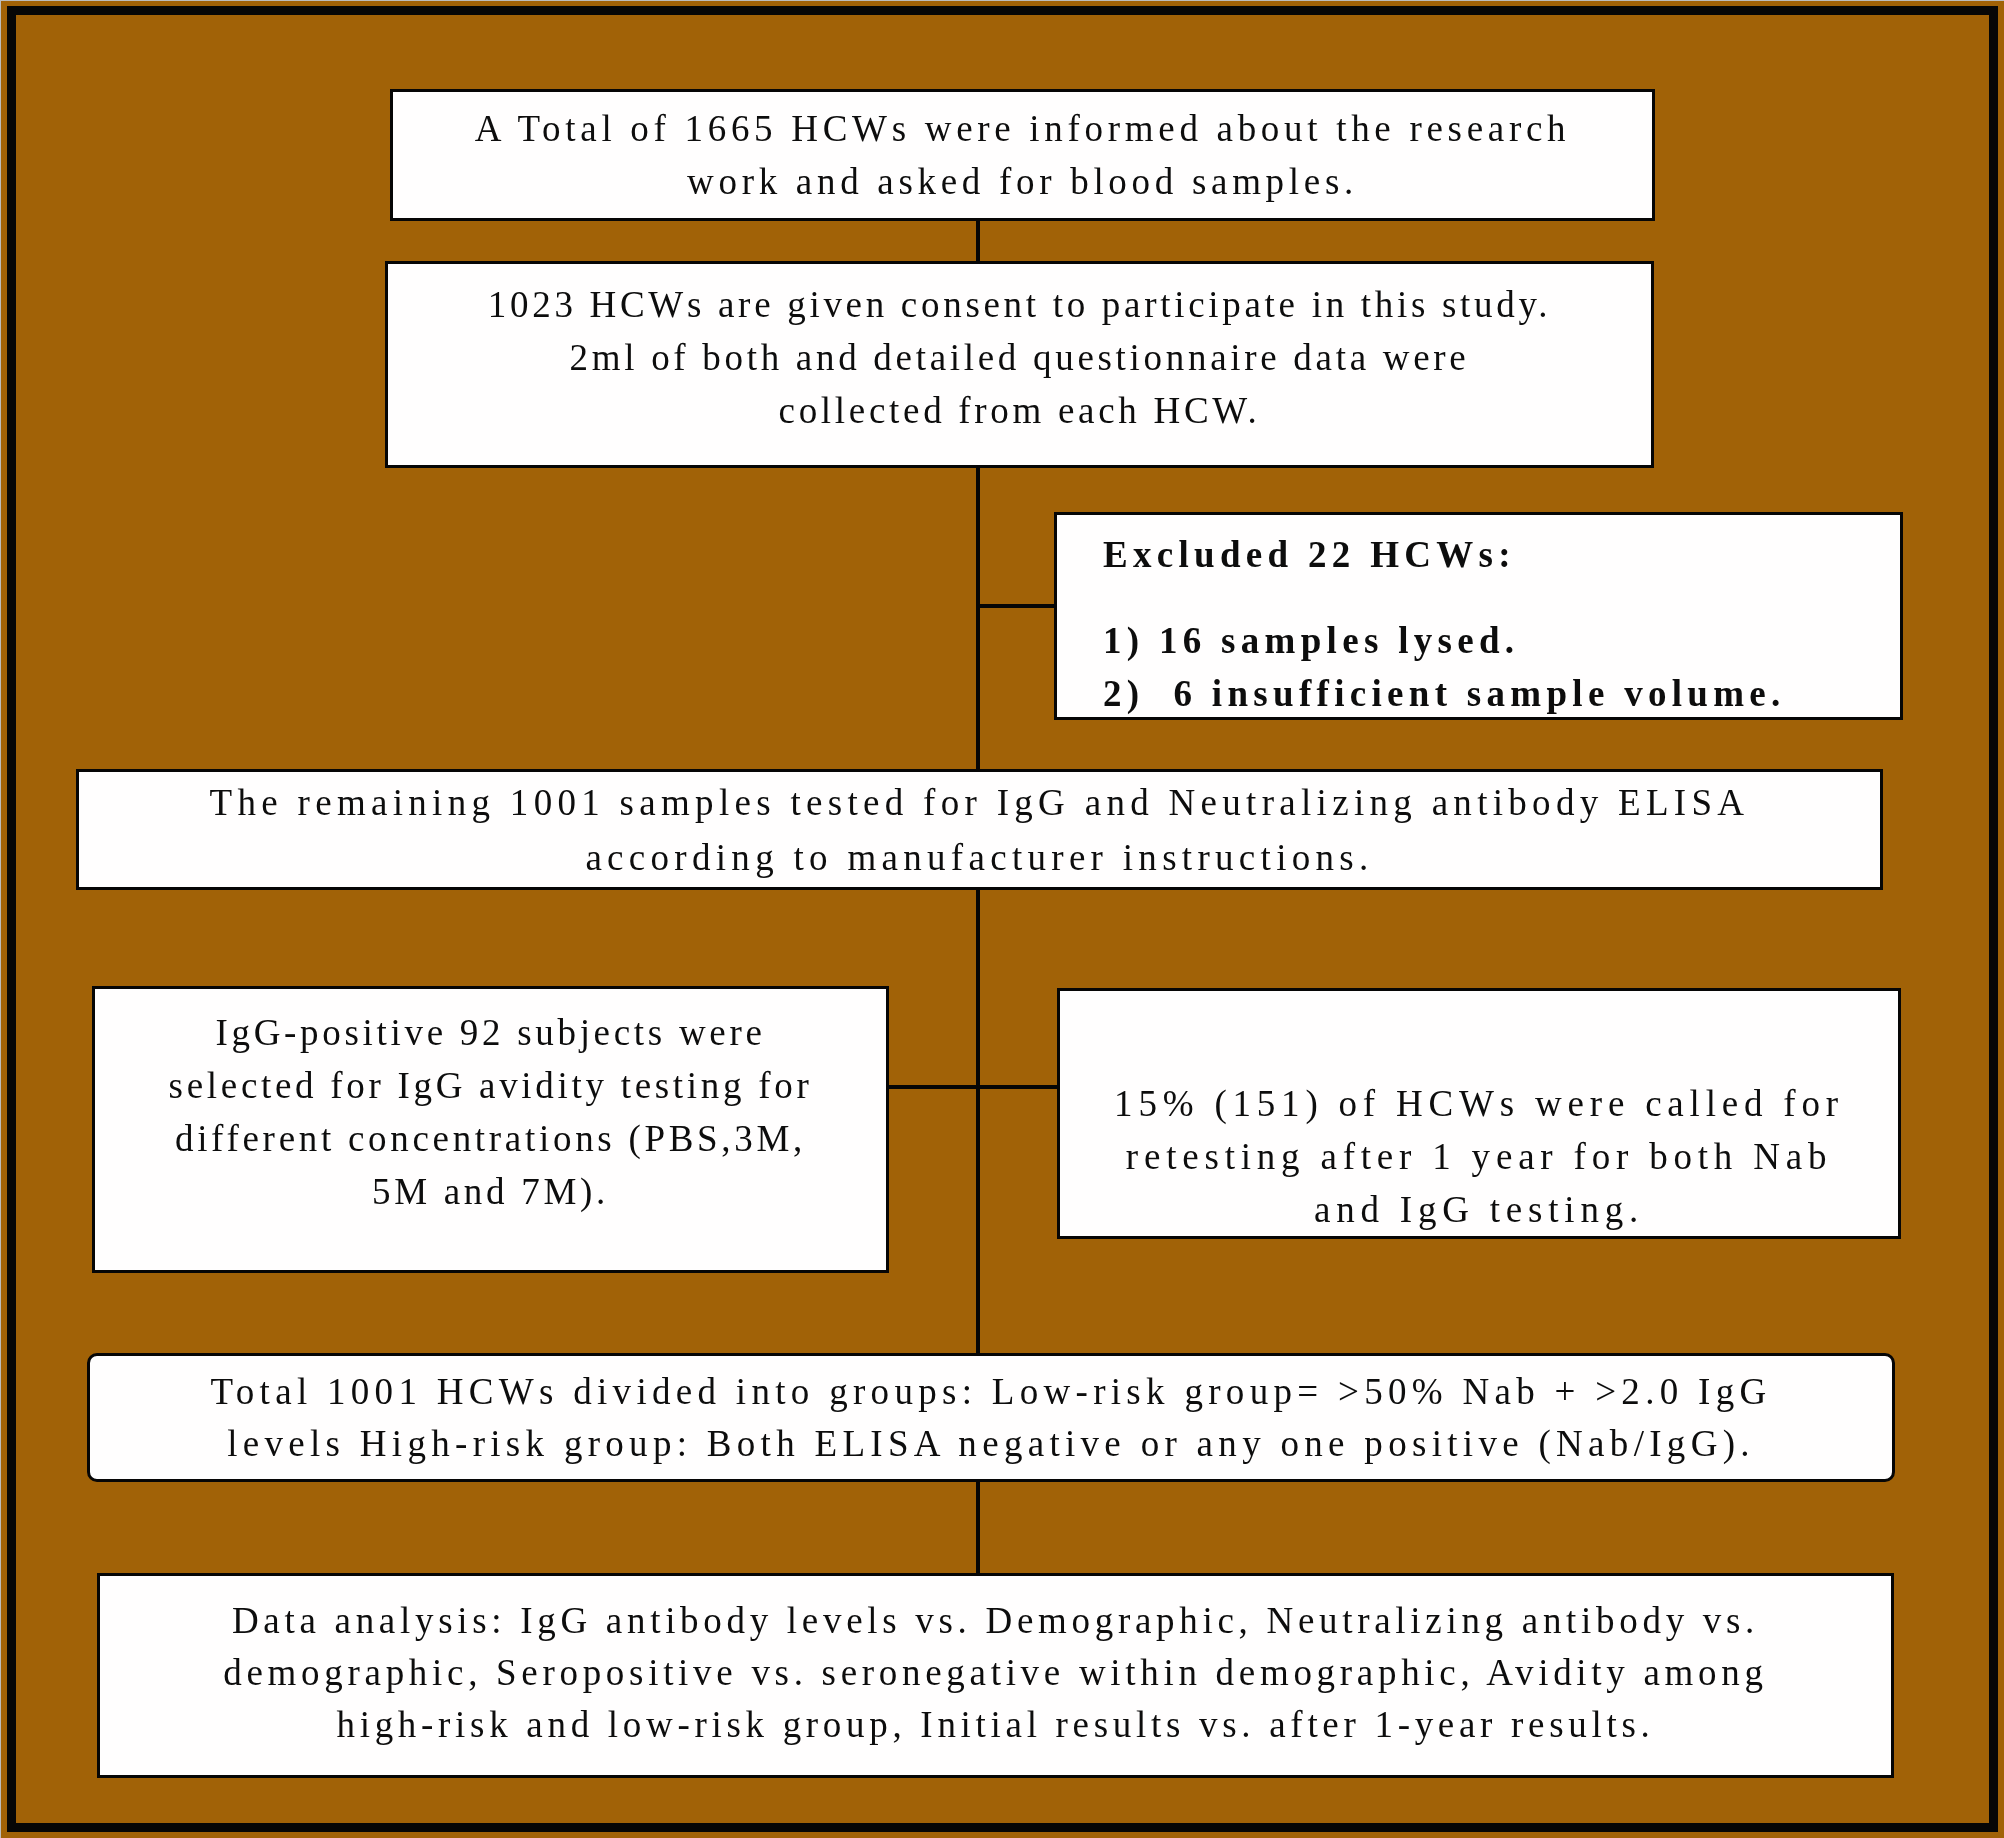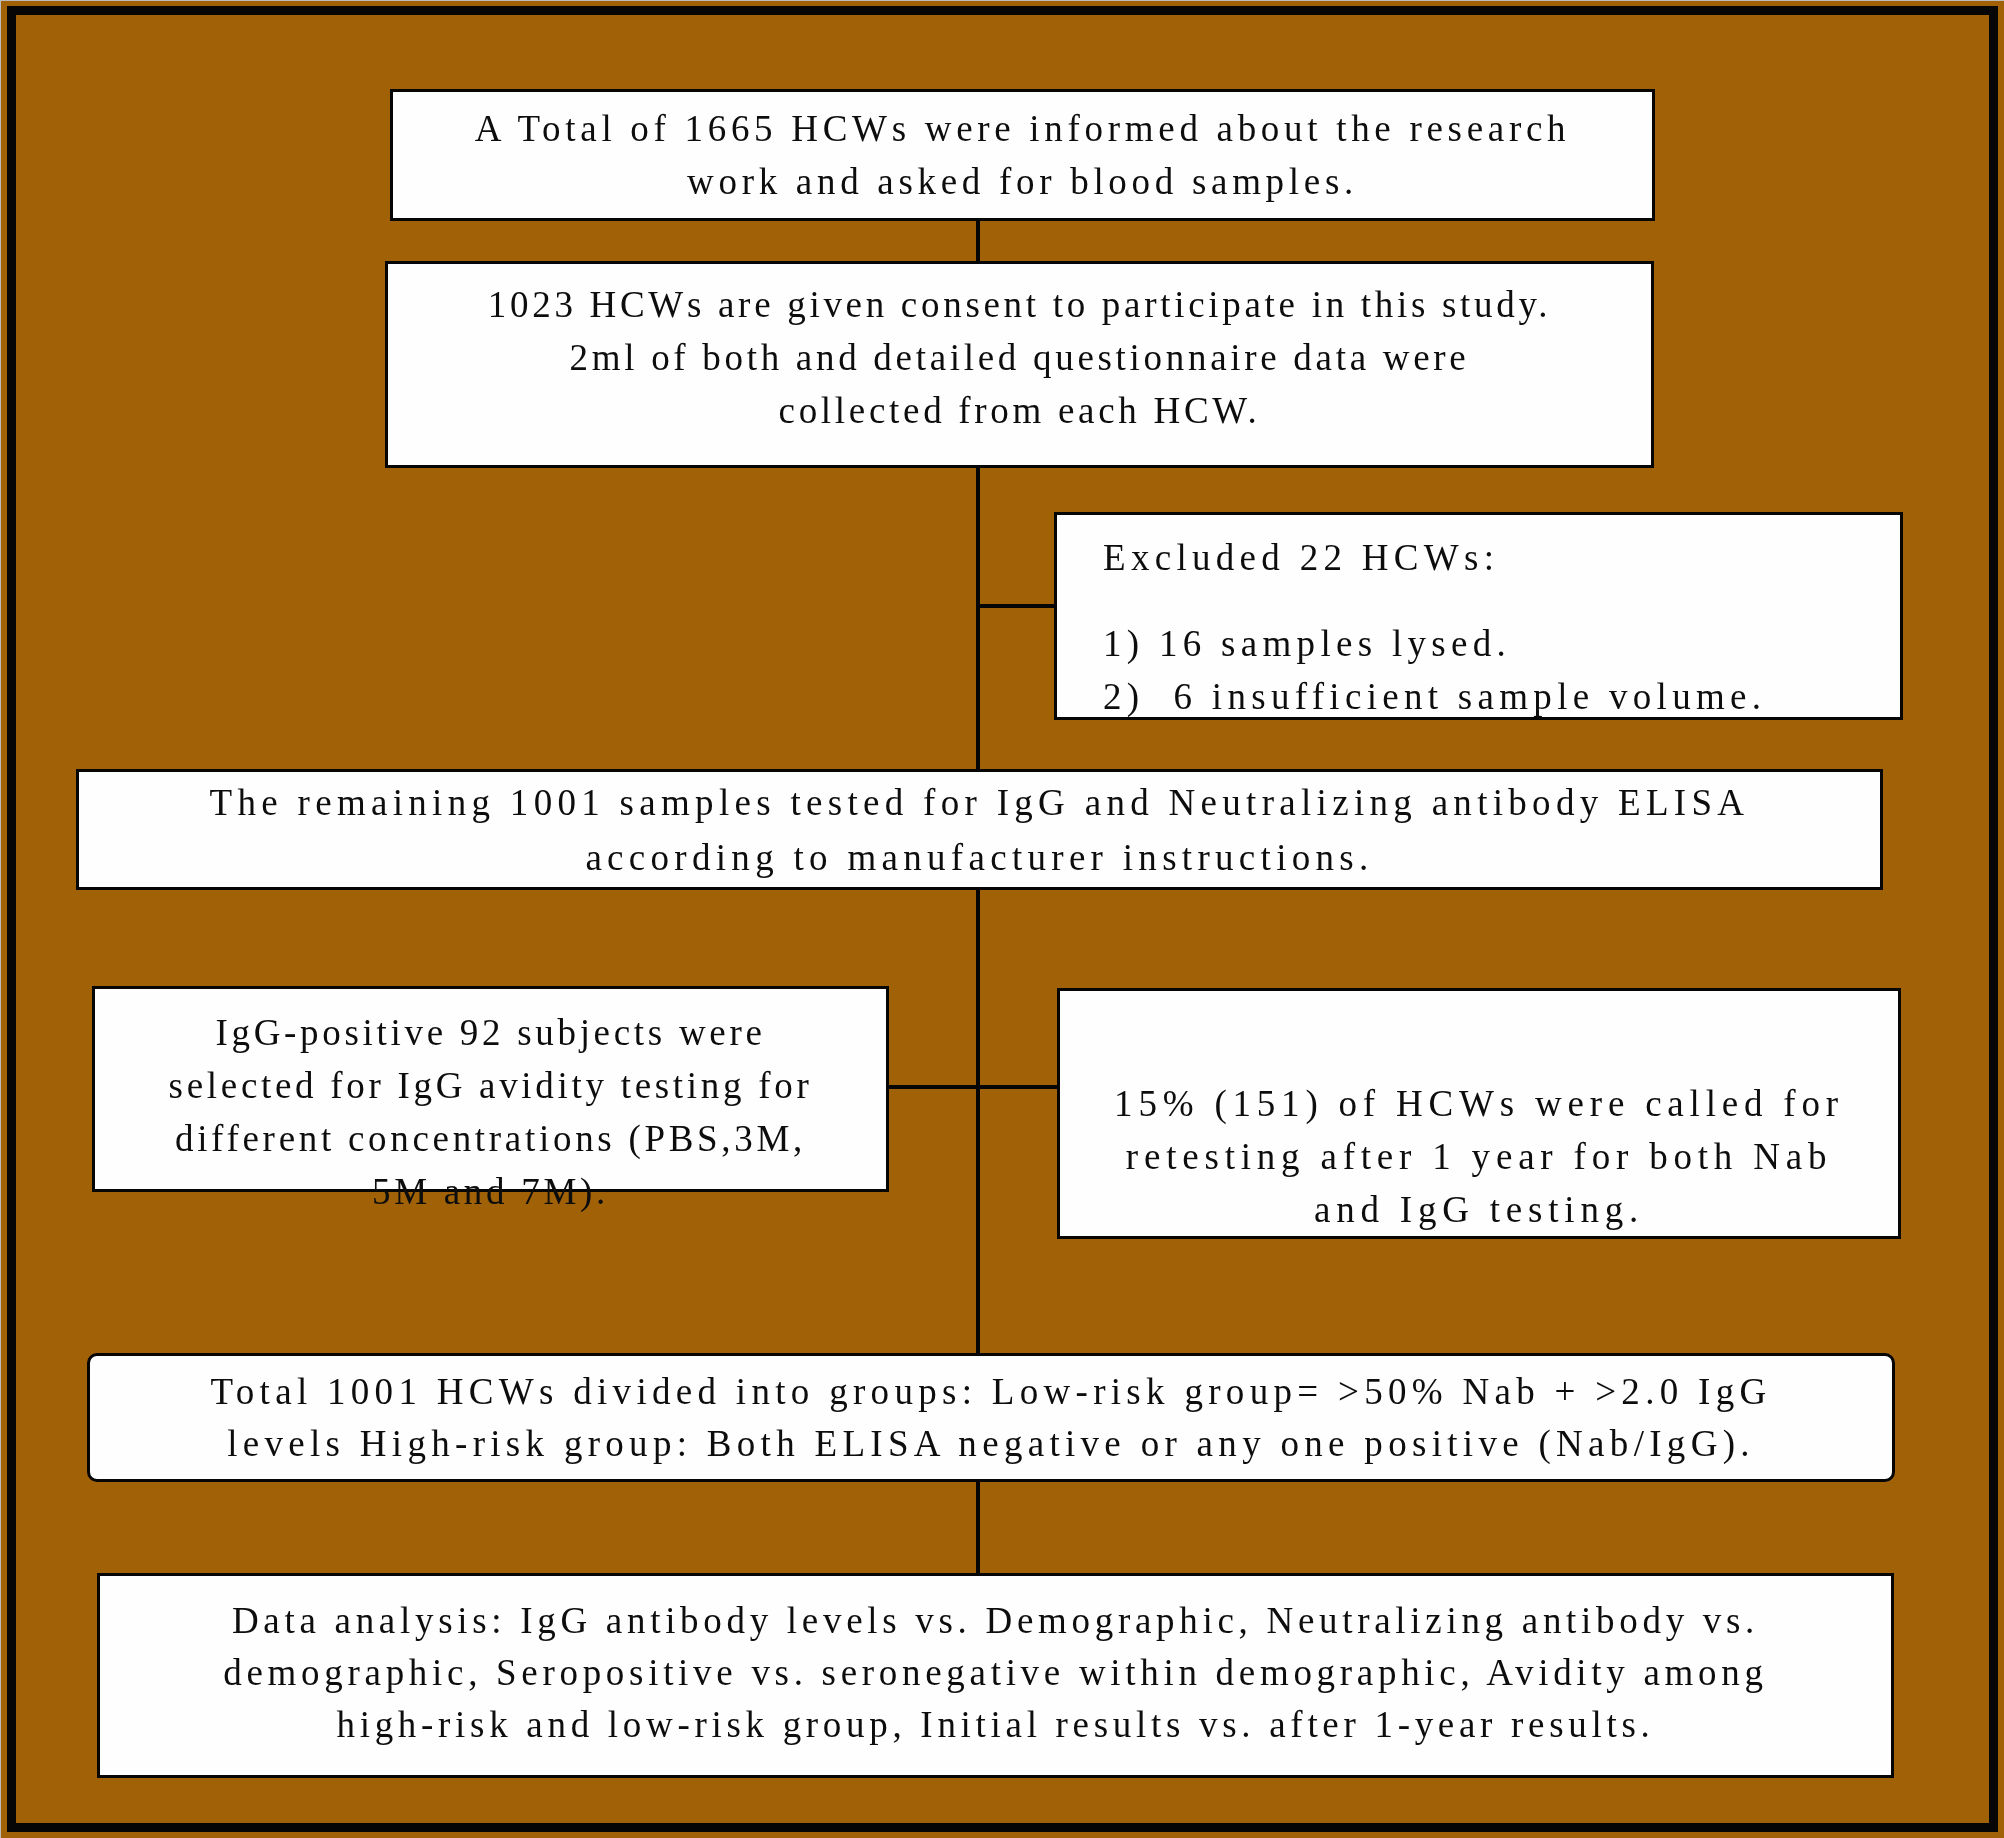--- a/index.html
+++ b/index.html
@@ -37,28 +37,28 @@
     font-size:37px;
     line-height:53px;
     letter-spacing:4.7px;
   }
   
   .b1{left:390px;top:89px;width:1265px;height:132px;}
   
   .b2{left:385px;top:261px;width:1269px;height:207px;justify-content:flex-start;padding-top:13.7px;}
   .b2 .fline{letter-spacing:3.7px;}
   
-  .b3{left:1054px;top:512px;width:849px;height:208px;justify-content:space-between;align-items:flex-start;text-align:left;padding:16px 5.3px 0 46px;}
+  .b3{left:1054px;top:512px;width:849px;height:208px;justify-content:center;align-items:flex-start;text-align:left;padding:16px 5.3px 0 46px;font-weight:bold;}
   .b3 .fline{letter-spacing:5.3px;line-height:53px;white-space:pre;}
   .b3-heading{margin-bottom:33px;}
   
   .b4{left:76px;top:769px;width:1807px;height:121px;}
   .b4 .fline{letter-spacing:5.3px;line-height:55px;}
   
-  .b5{left:92px;top:986px;width:797px;height:206px;justify-content:flex-start;padding-top:17px;}
+  .b5{left:92px;top:986px;width:797px;height:287px;justify-content:flex-start;padding-top:17px;}
   .b5 .fline{letter-spacing:3.7px;}
   
   .b6{left:1057px;top:988px;width:844px;height:251px;justify-content:flex-end;padding-top:17px;}
   .b6 .fline{letter-spacing:5.8px;}
   
   .b7{left:87px;top:1353px;width:1808px;height:129px;border-radius:10px;}
   .b7 .fline{letter-spacing:5.3px;line-height:52px;}
   
   .b8{left:97px;top:1573px;width:1797px;height:205px;justify-content:flex-start;padding-top:19px;}
   .b8 .fline{letter-spacing:4.7px;line-height:52px;}

